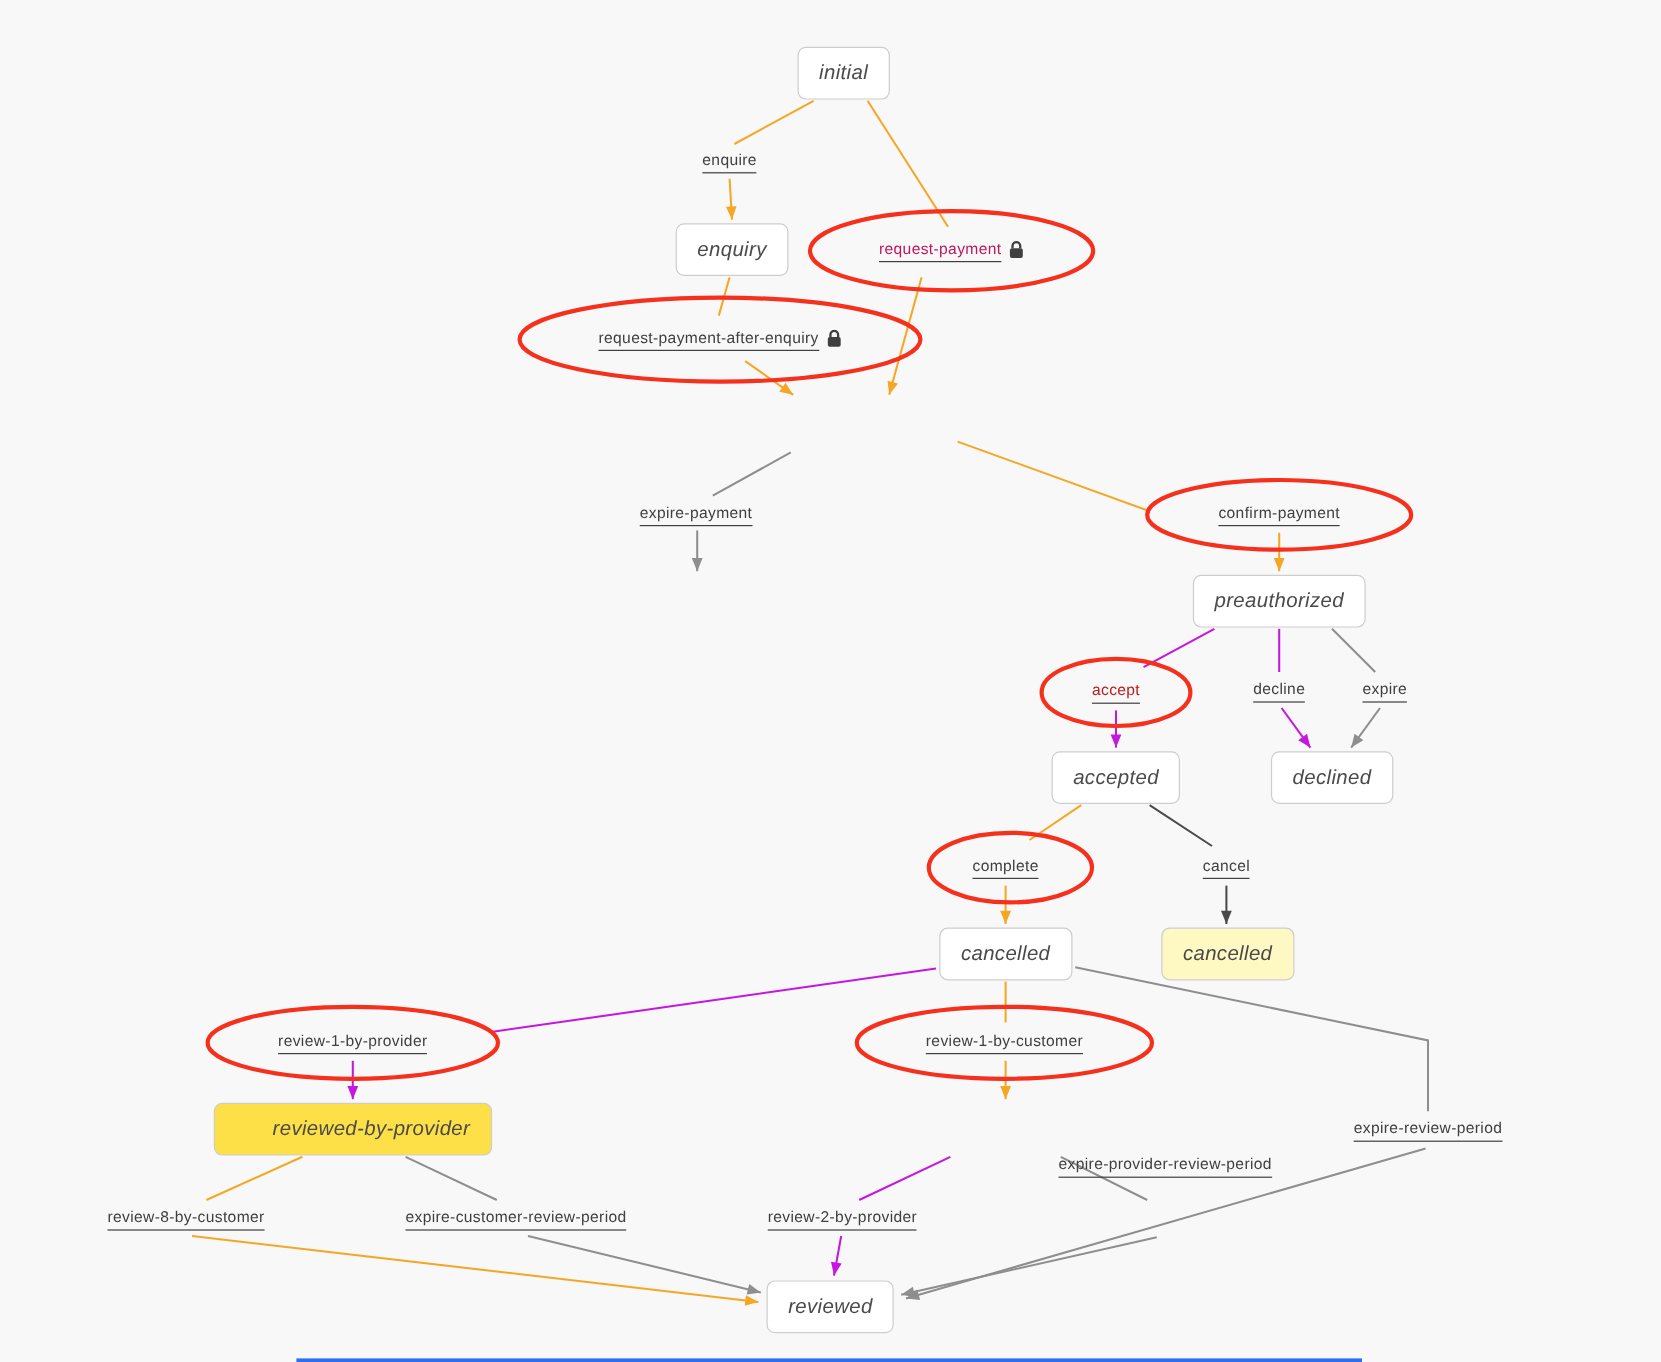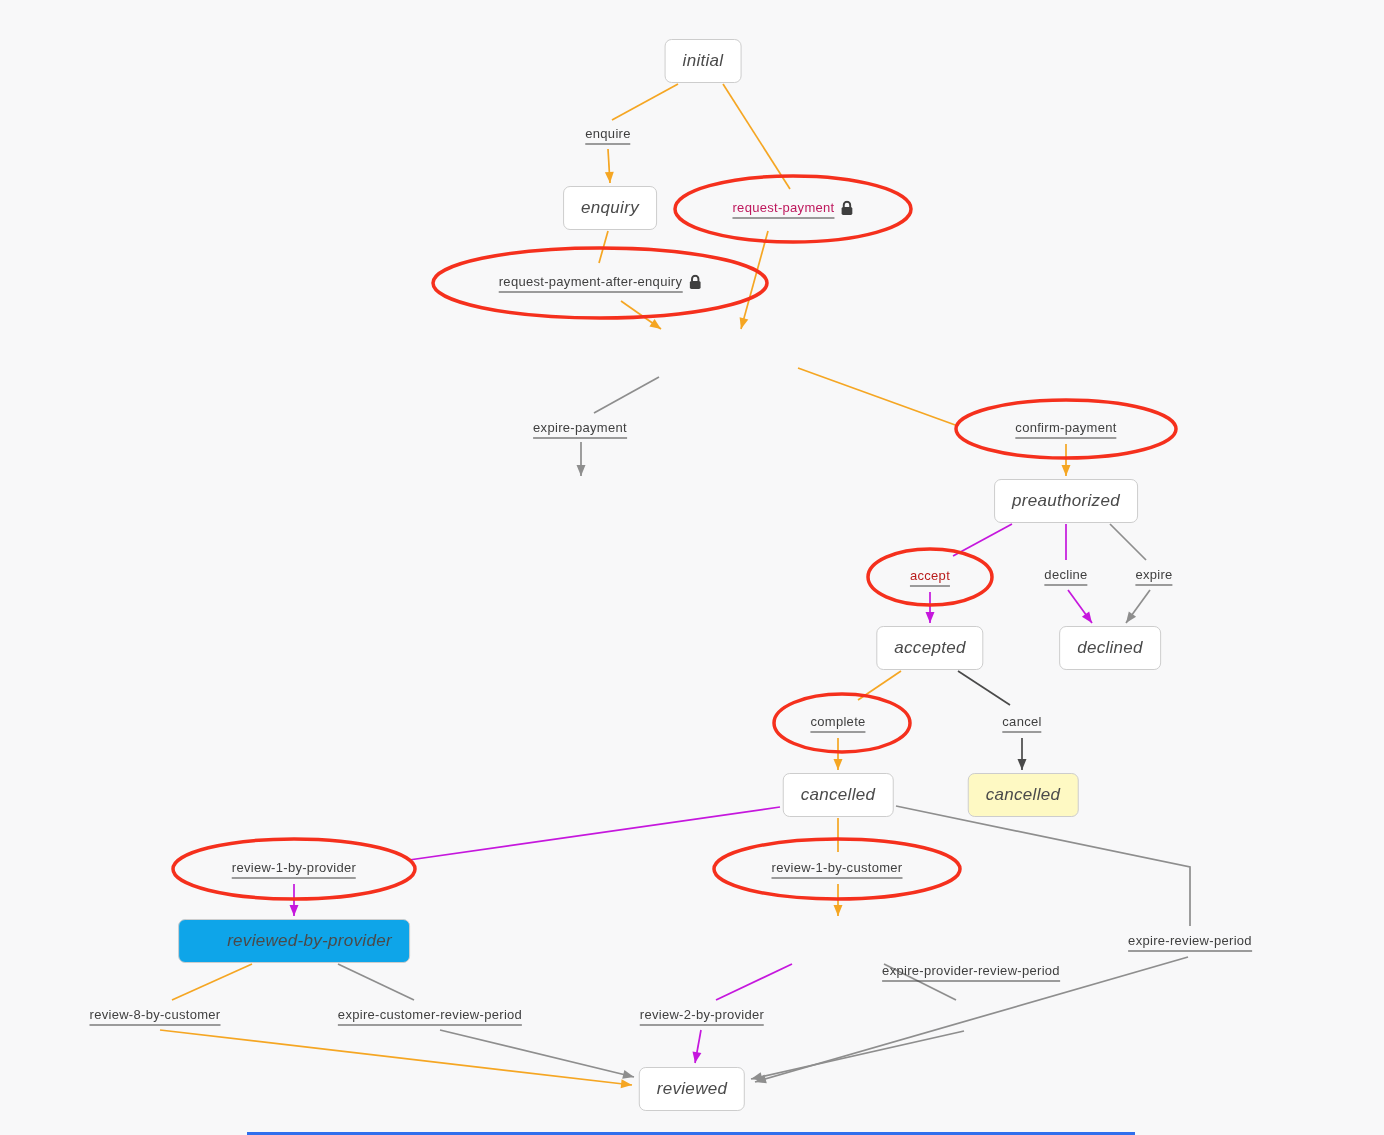--- a/index.html
+++ b/index.html
@@ -112,21 +112,21 @@
       <ellipse cx="837" cy="869" rx="123" ry="30" fill="none" stroke="#f5301d" stroke-width="3.5"></ellipse>
     </svg>
   <div id="bottom-line" style="background: rgb(47, 111, 237);"></div>
 <div class="state" style="left: 703px; top: 61px; background: rgb(255, 255, 255); border-color: rgb(205, 205, 205);">initial</div>
     <div class="state" style="left: 610px; top: 208px; background: rgb(255, 255, 255); border-color: rgb(205, 205, 205);">enquiry</div>
     <div class="state" style="left: 1066px; top: 501px; background: rgb(255, 255, 255); border-color: rgb(205, 205, 205);">preauthorized</div>
     <div class="state" style="left: 930px; top: 648px; background: rgb(255, 255, 255); border-color: rgb(205, 205, 205);">accepted</div>
     <div class="state" style="left: 1110px; top: 648px; background: rgb(255, 255, 255); border-color: rgb(205, 205, 205);">declined</div>
     <div class="state" style="left: 838px; top: 795px; background: rgb(255, 255, 255); border-color: rgb(205, 205, 205);">cancelled</div>
     <div class="state" style="left: 1023px; top: 795px; background: #fef9c3; border-color: rgb(205, 205, 205);">cancelled</div>
-    <div class="state" style="left: 294px; top: 941px; background: #0ea5e9; border-color: rgb(205, 205, 205); padding-left: 48px;">reviewed-by-provider</div>
+    <div class="state" style="left: 294px; top: 941px; background: #fde047; border-color: rgb(205, 205, 205); padding-left: 48px;">reviewed-by-provider</div>
     <div class="state" style="left: 692px; top: 1089px; background: rgb(255, 255, 255); border-color: rgb(205, 205, 205);">reviewed</div>
     <div class="transition" style="left: 608px; top: 135px; color: rgb(63, 63, 63);">
       <span class="tlabel">enquire</span>
     </div>
     <div class="transition" style="left: 793px; top: 209px; color: #be185d;">
       <span class="tlabel">request-payment</span>
       <svg viewBox="0 0 12 14" class="lock-icon">
         <path d="M3 6 V4.2 a3 3 0 0 1 6 0 V6" fill="none" stroke="#3f3f3f" stroke-width="1.8"></path>
         <rect x="1" y="6" width="10" height="7.5" rx="1.5" fill="#3f3f3f"></rect>
       </svg>

